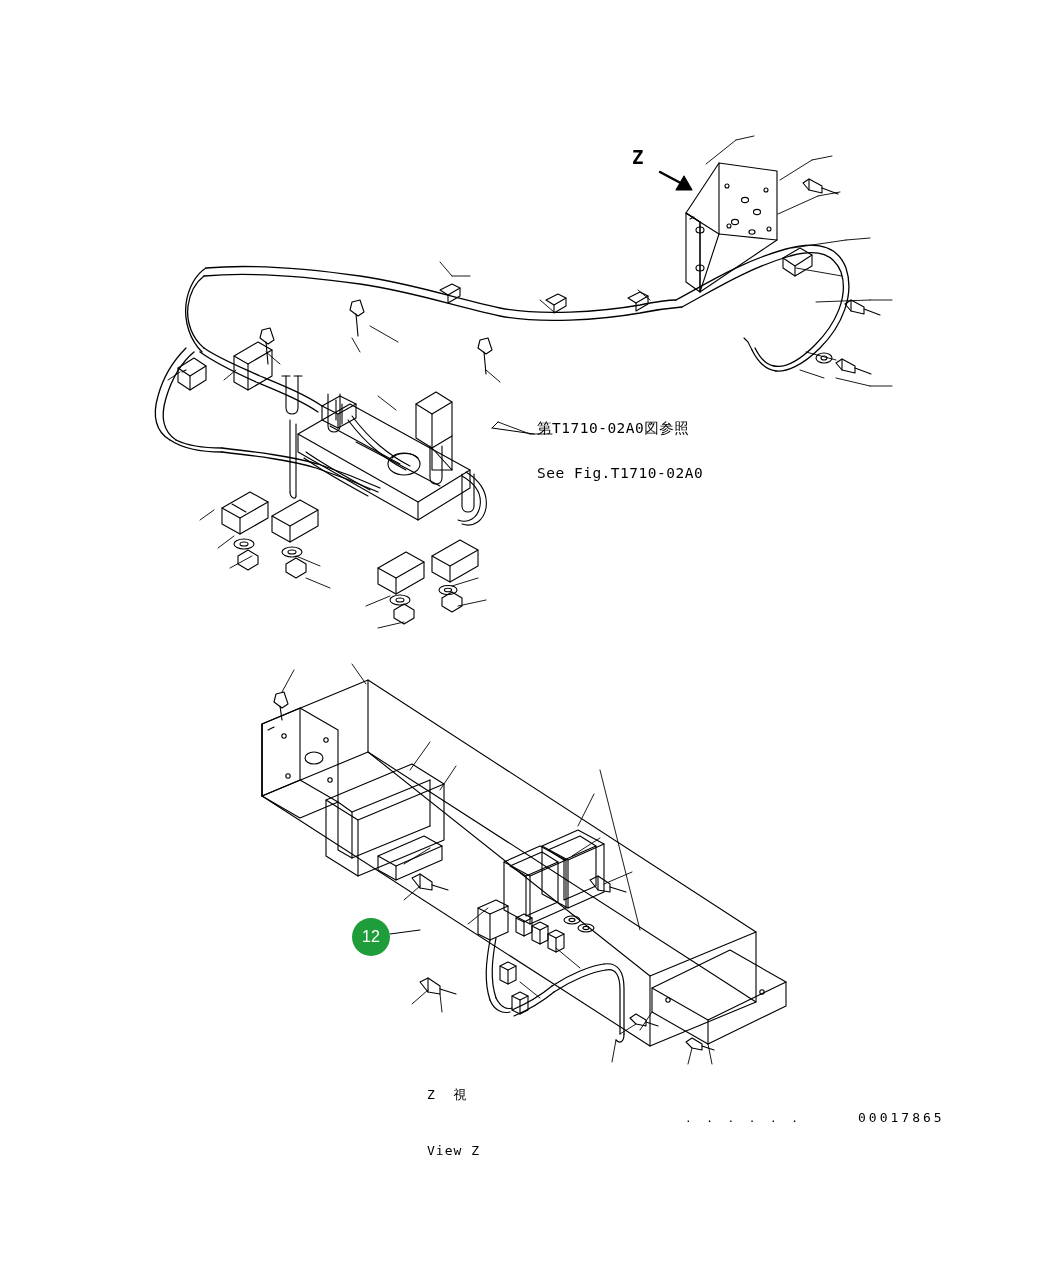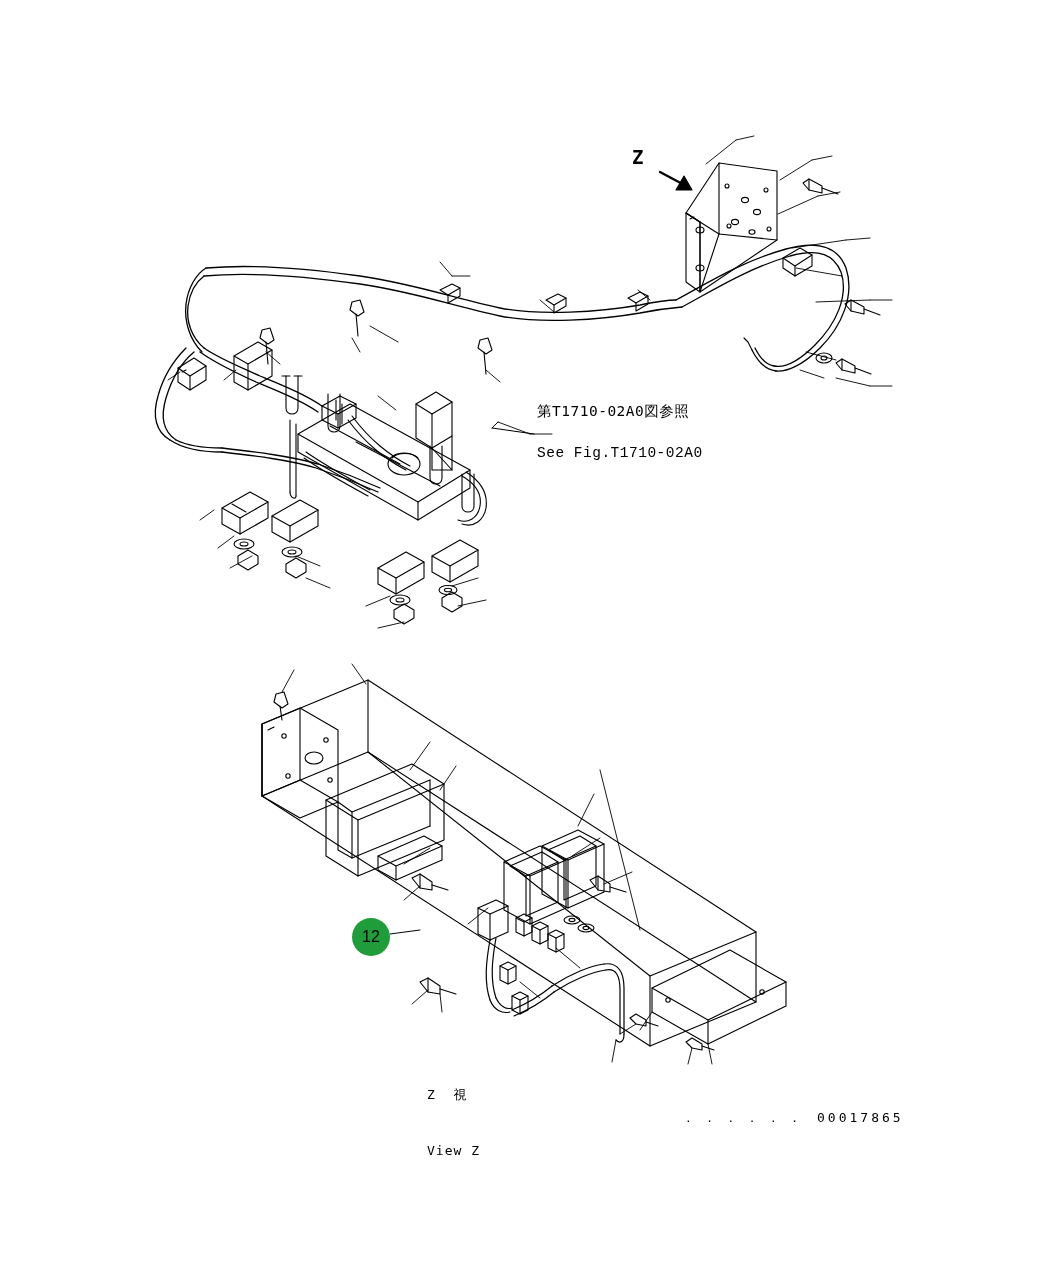--- a/index.html
+++ b/index.html
@@ -52,21 +52,21 @@
     font-family: "DejaVu Sans Mono", monospace;
     font-size: 19px;
     font-weight: bold;
   }
   .callout-badge {
     position: absolute;
     width: 38px;
     height: 38px;
     border-radius: 50%;
     background: #1f9d3a;
-    color: #000000;
+    color: #ffffff;
     font-family: "Liberation Sans", sans-serif;
     font-size: 16px;
     display: flex;
     align-items: center;
     justify-content: center;
     box-sizing: border-box;
   }
   .dot-row {
     font-family: "DejaVu Sans Mono", monospace;
     font-size: 11px;
@@ -521,25 +521,25 @@
         <path d="M692,1048 L688,1064"></path>
       </g>
 
       <path d="M390,934 L420,930" stroke-width="1"></path>
 
     </g>
   </svg>
 
   <div class="label z-mark" style="left:632px; top:146px;">Z</div>
 
-  <div class="label ref-note" style="left:537px; top:402px;">第T1710-02A0図参照</div>
-  <div class="label ref-note" style="left:537px; top:444px;font-family:Liberation Mono, monospace;">See Fig.T1710-02A0</div>
+  <div class="label ref-note" style="left:537px; top:419px;">第T1710-02A0図参照</div>
+  <div class="label ref-note" style="left:537px; top:464px;">See Fig.T1710-02A0</div>
 
   <div class="label view-label" style="left:427px; top:1085px;">Z  視</div>
   <div class="label view-label" style="left:427px; top:1141px;">View Z</div>
 
   <div class="label dot-row" style="left:685px; top:1112px;">. . . . . .</div>
 
-  <div class="label fig-number" style="left:817px; top:1110px;">00017865</div>
+  <div class="label fig-number" style="left:858px; top:1110px;">00017865</div>
 
   <div class="callout-badge" style="left:352px; top:918px;">12</div>
 
 </div>
 
 </body></html>

